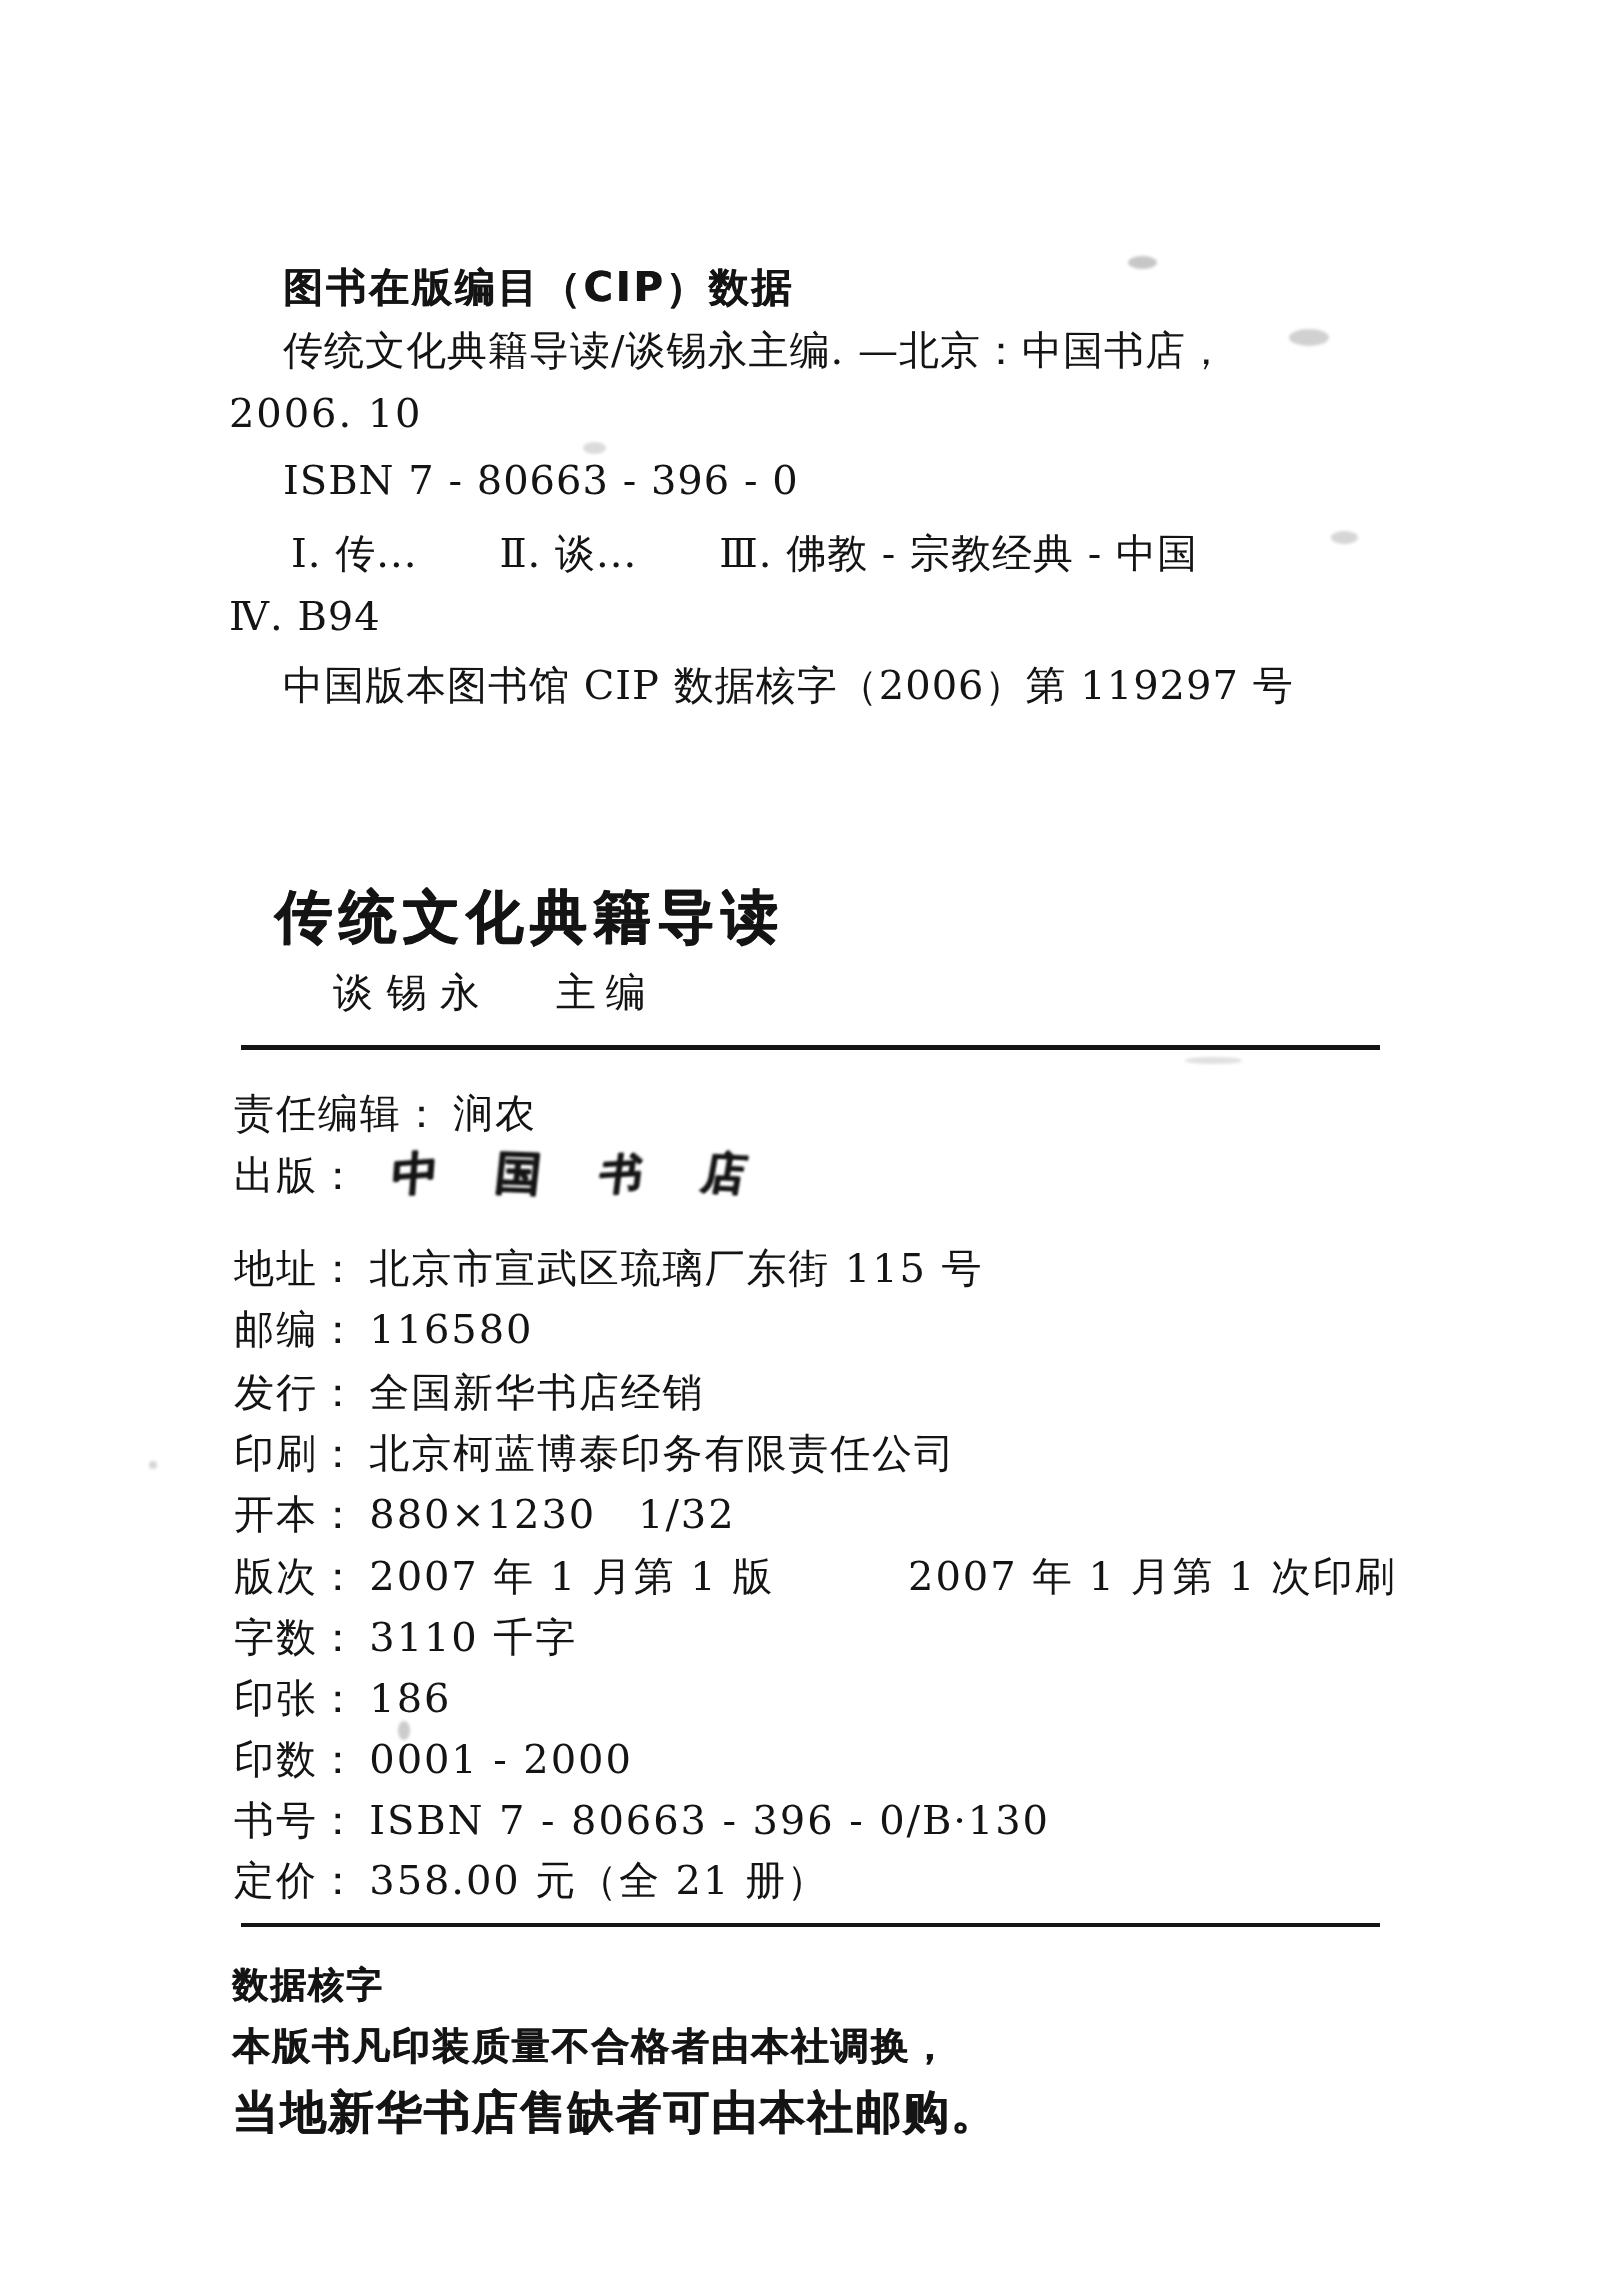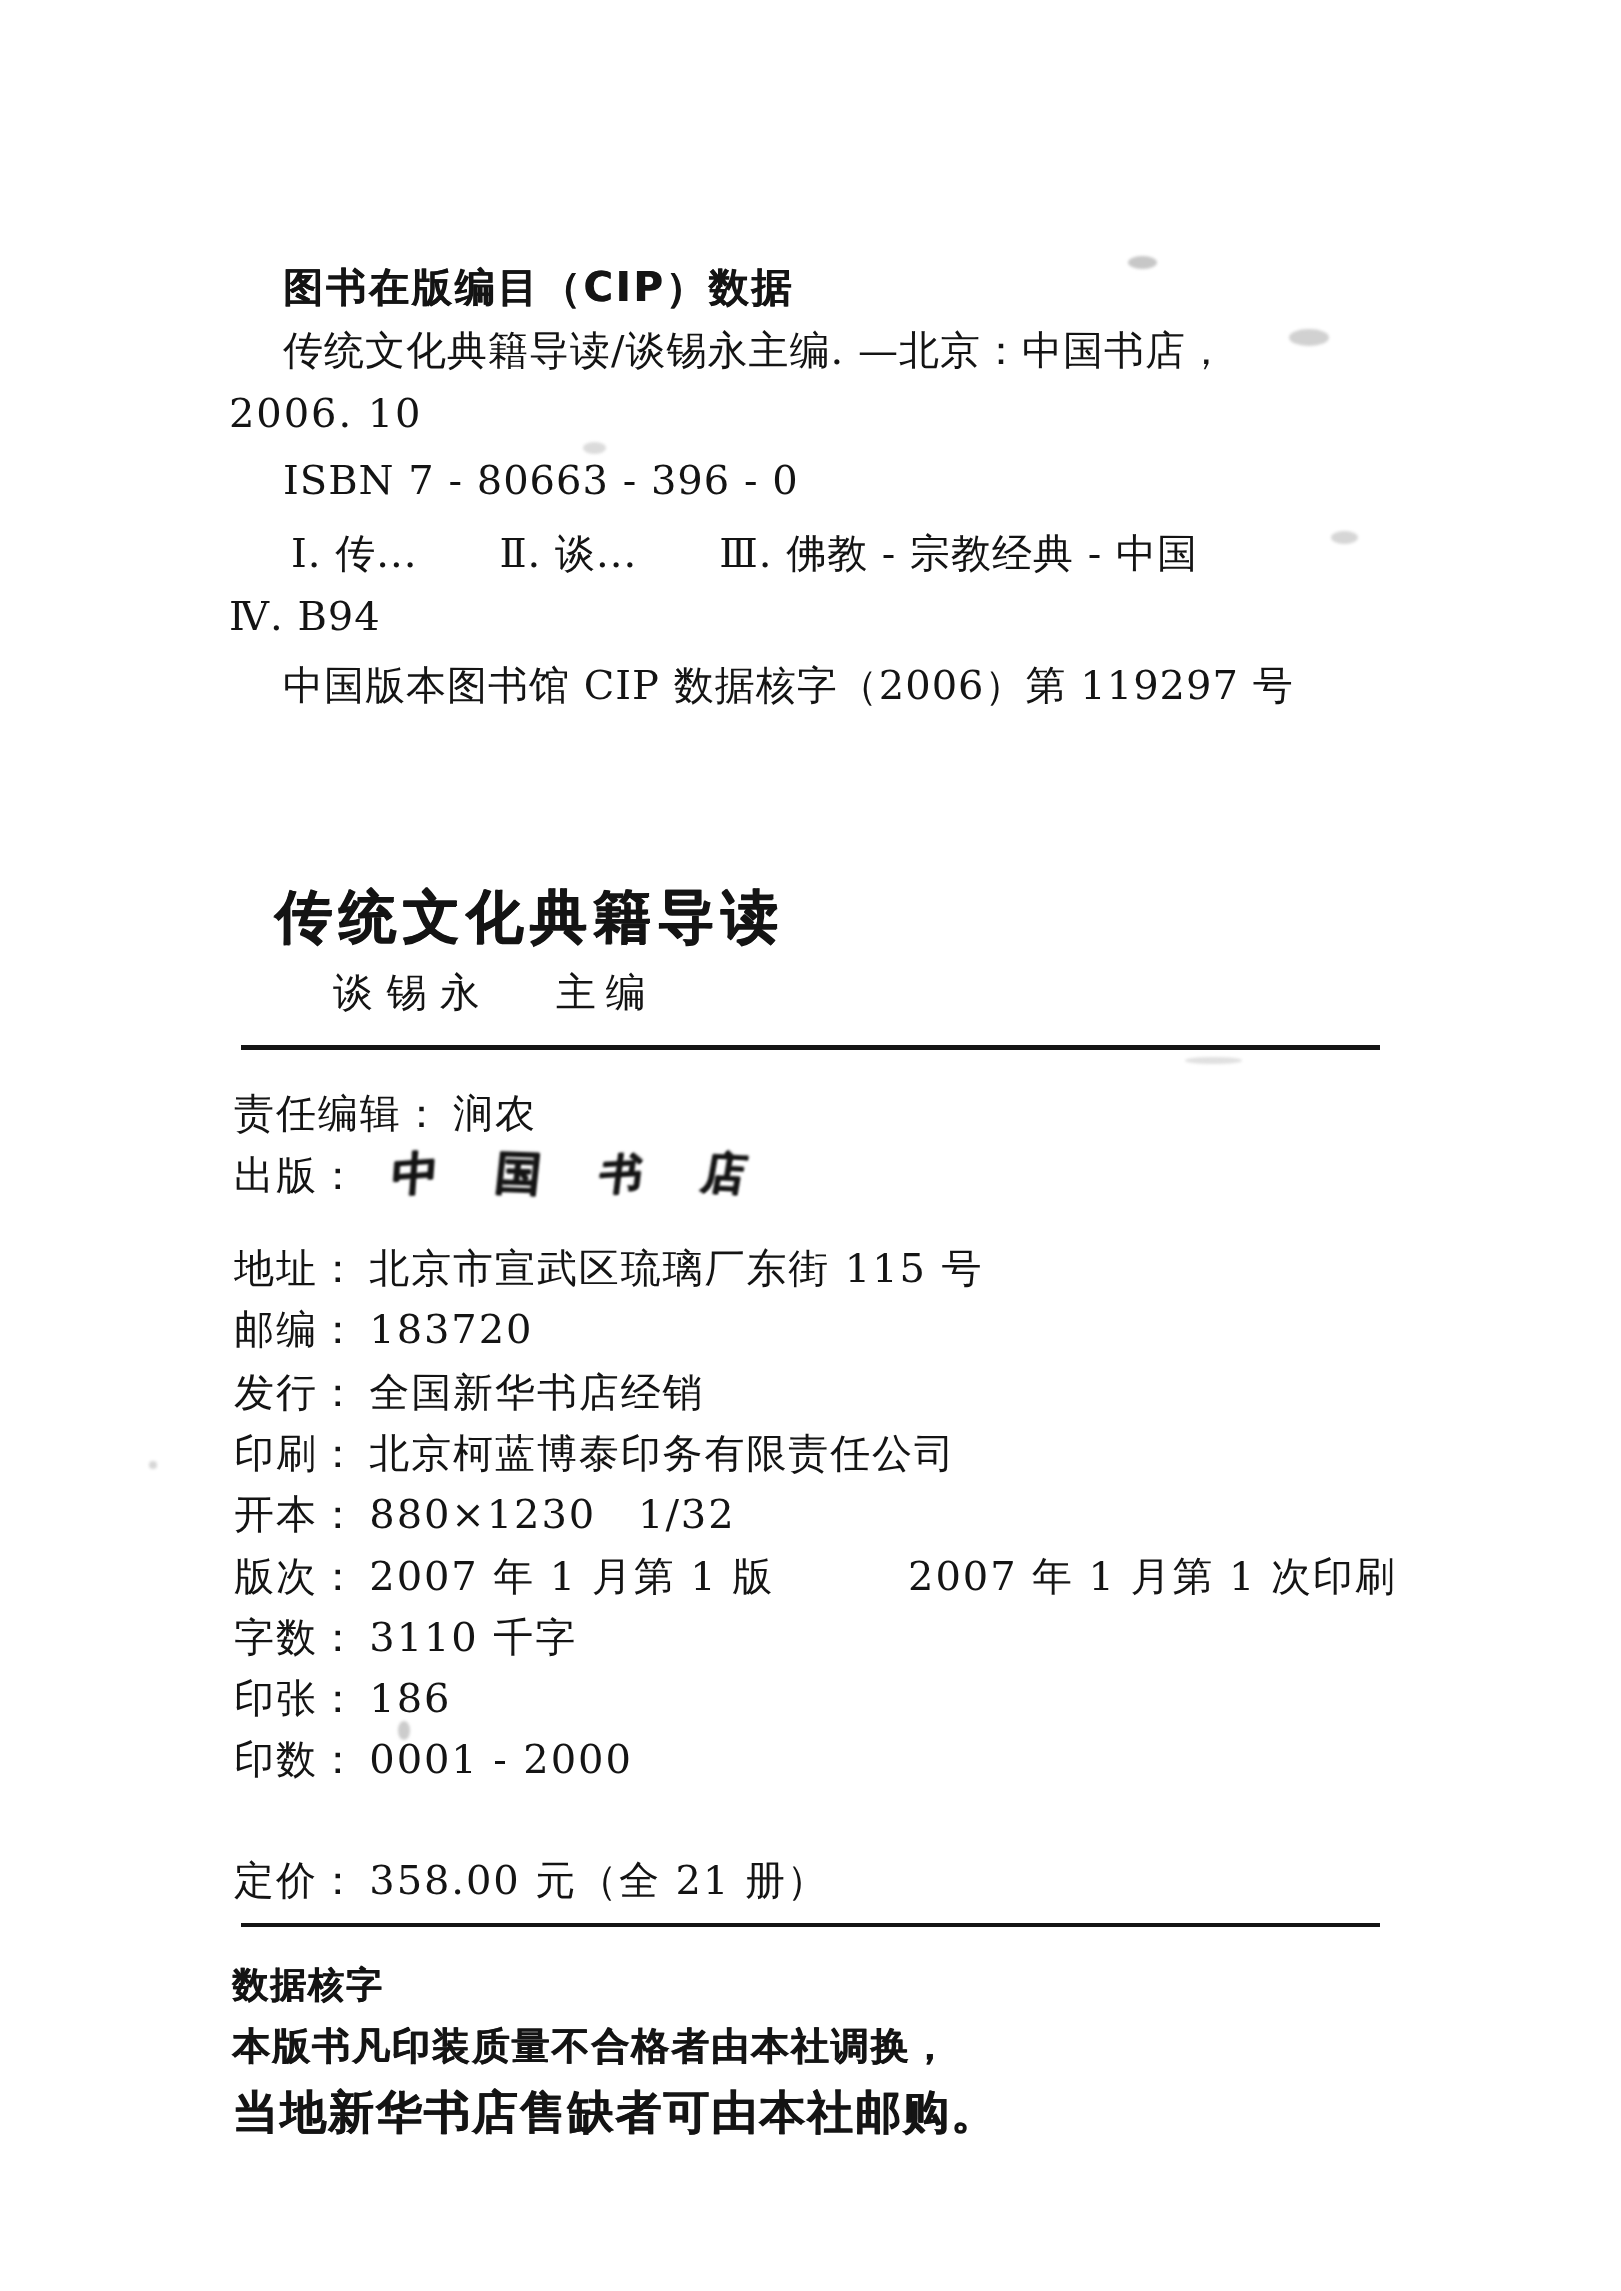--- a/index.html
+++ b/index.html
@@ -109,21 +109,21 @@
     </span>
   </div>
 
   <div class="row r2">
     <span class="lab">地址：</span>
     <span class="val">北京市宣武区琉璃厂东街 115 号</span>
   </div>
 
   <div class="row r3">
     <span class="lab">邮编：</span>
-    <span class="val">183720</span>
+    <span class="val">116580</span>
   </div>
 
   <div class="row r5">
     <span class="lab">印刷：</span>
     <span class="val">北京柯蓝博泰印务有限责任公司</span>
   </div>
 
   <div class="row r4">
     <span class="lab">发行：</span>
     <span class="val">全国新华书店经销</span>
@@ -148,20 +148,24 @@
   <div class="row r9">
     <span class="lab">印张：</span>
     <span class="val">186</span>
   </div>
 
   <div class="row r10">
     <span class="lab">印数：</span>
     <span class="val">0001 - 2000</span>
   </div>
 
+  <div class="row r11">
+    <span class="lab">书号：</span>
+    <span class="val">ISBN 7 - 80663 - 396 - 0/B·130</span>
+  </div>
 
   <div class="row r12">
     <span class="lab">定价：</span>
     <span class="val">358.00 元（全 21 册）</span>
   </div>
 
   <div class="rule rule-2"></div>
 
   <div class="abs hei notice-title">数据核字</div>
   <div class="abs hei notice-l1">本版书凡印装质量不合格者由本社调换，</div>

